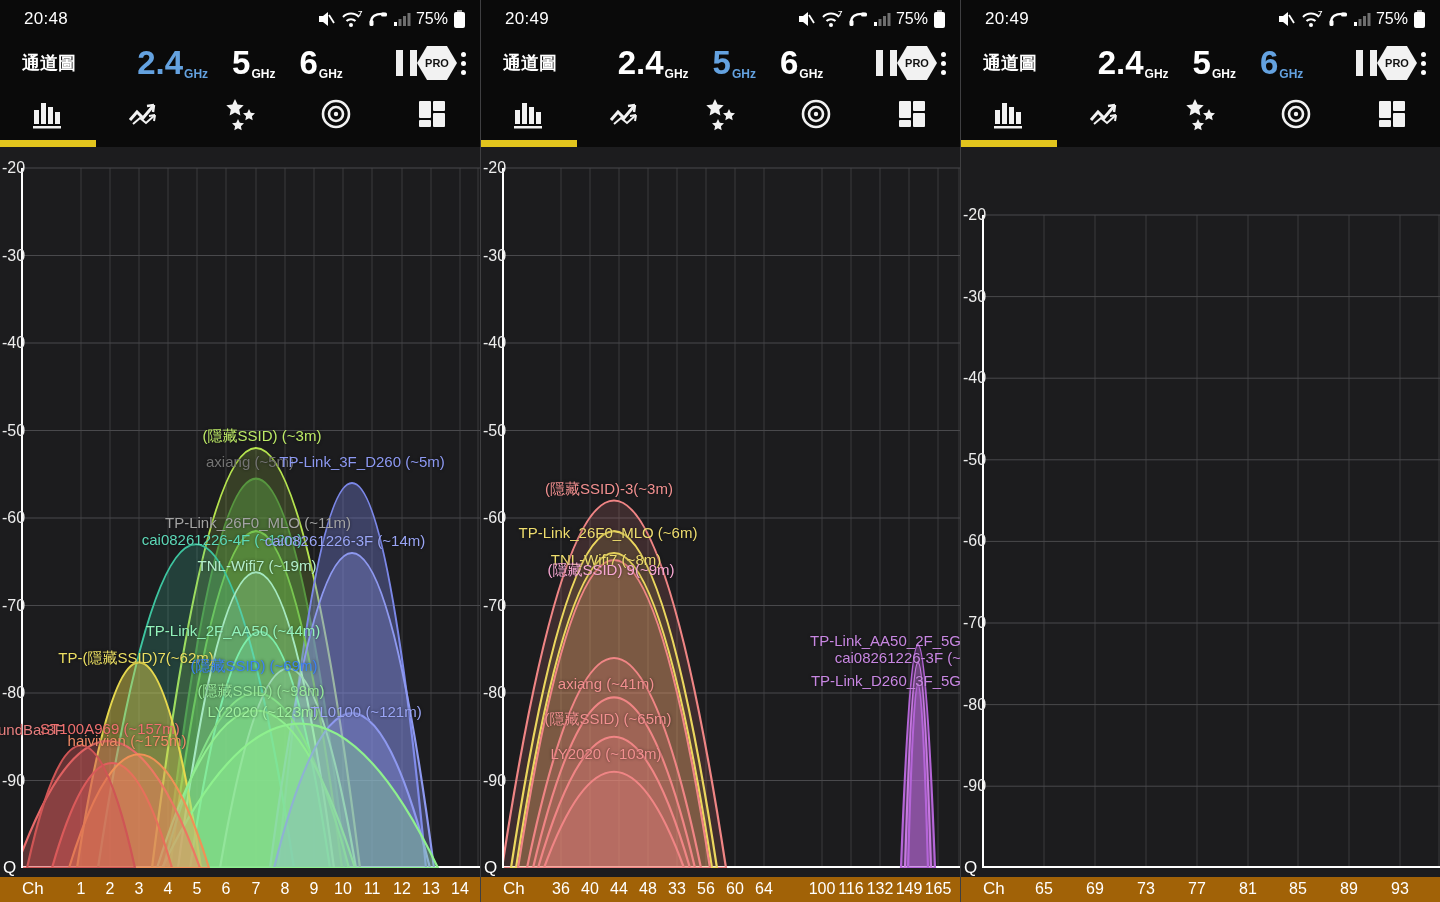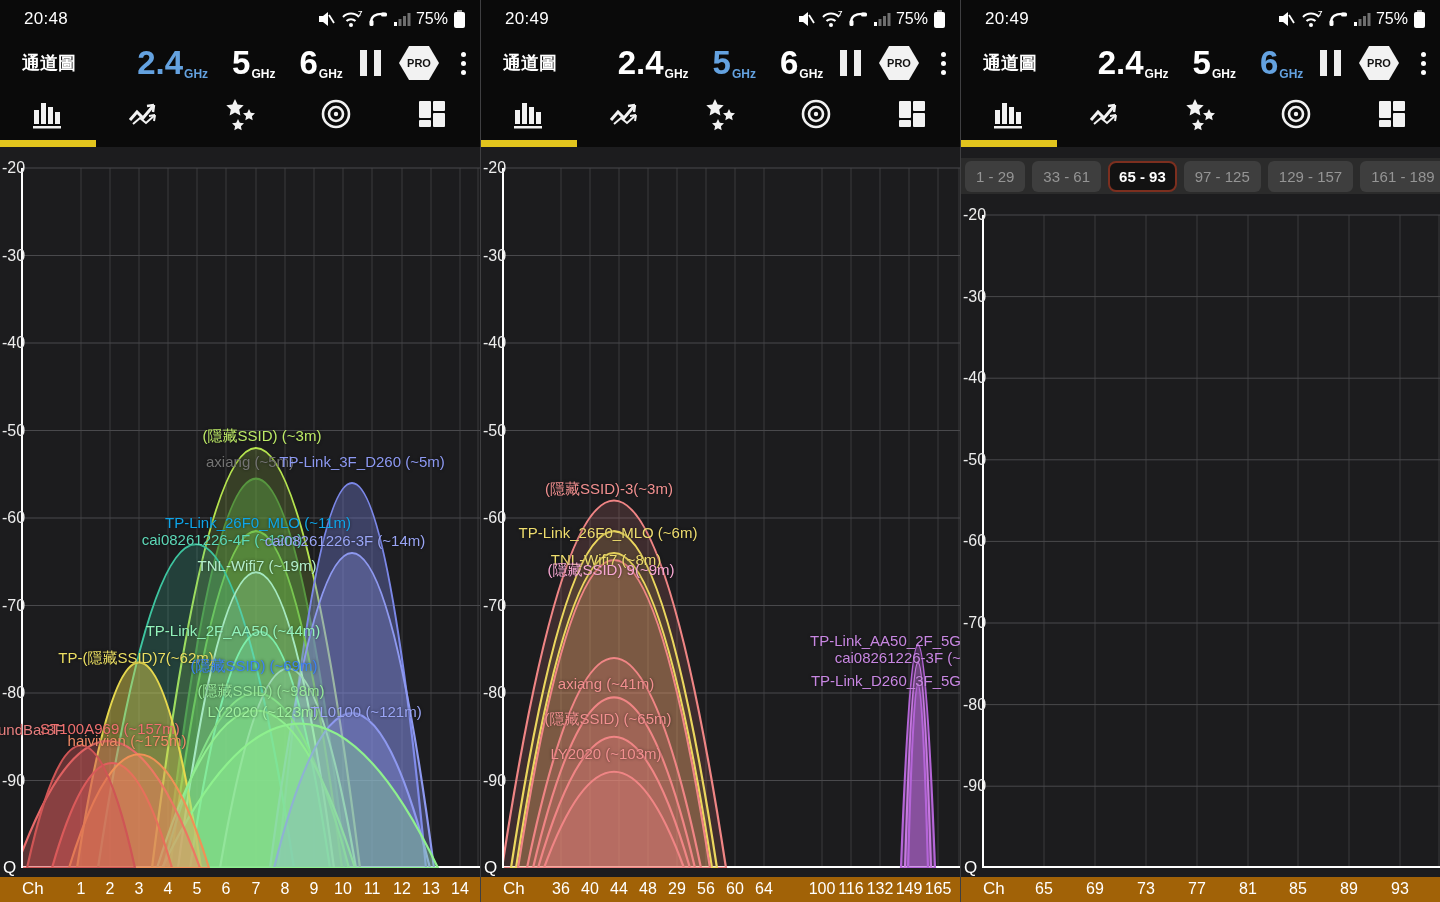--- a/index.html
+++ b/index.html
@@ -11,21 +11,21 @@
   .time{font-size:17px;letter-spacing:.3px;}
   .sticons{display:flex;align-items:center;gap:5px;}
   .sticons .pct{font-size:16px;color:#fff;}
   .header-row{position:absolute;top:38px;left:0;width:100%;height:50px;}
   .app-title{position:absolute;left:22px;top:13px;font-size:18px;color:#fff;font-weight:700;}
   .bands{position:absolute;left:0;right:0;top:0;height:50px;display:flex;justify-content:center;align-items:center;gap:24px;}
   .band{display:flex;align-items:flex-start;cursor:pointer;}
   .band .num{font-size:33px;font-weight:700;line-height:40px;color:#fff;}
   .band .unit{font-size:12px;font-weight:700;color:#fff;margin-top:24px;margin-left:1px;}
   .band.sel .num,.band.sel .unit{color:#64a2e0;}
-  .actions{position:absolute;right:10px;top:0;height:50px;display:flex;align-items:center;gap:18px;}
+  .actions{position:absolute;right:10px;top:0;height:50px;display:flex;align-items:center;}
   .pause{display:flex;gap:7px;cursor:pointer;}
   .pause i{display:block;width:7px;height:26px;background:#efefef;}
   .pro{width:40px;height:36px;background:#f2f2f2;clip-path:polygon(25% 3%,75% 3%,100% 50%,75% 97%,25% 97%,0 50%);display:flex;align-items:center;justify-content:center;font-size:11px;font-weight:700;color:#111;cursor:pointer;}
   .dots{display:flex;flex-direction:column;gap:4px;cursor:pointer;padding:4px;}
   .dots i{width:5px;height:5px;border-radius:50%;background:#fff;}
   .tabs-row{position:absolute;top:88px;left:0;width:100%;height:52px;display:flex;}
   .tab{flex:1;display:flex;align-items:center;justify-content:center;cursor:pointer;}
   .tab svg{opacity:.95;}
   .tab-underline{position:absolute;top:140px;left:0;width:96px;height:7px;background:#e2c41d;}
   .chart{position:absolute;top:147px;left:0;width:480px;height:730px;background:#1c1c1e;}
@@ -211,21 +211,21 @@
         <span class="ylab" style="top: 196px;">-40</span>
         <span class="ylab" style="top: 283.5px;">-50</span>
         <span class="ylab" style="top: 371px;">-60</span>
         <span class="ylab" style="top: 458.5px;">-70</span>
         <span class="ylab" style="top: 546px;">-80</span>
         <span class="ylab" style="top: 633.5px;">-90</span>
         <span class="qlab" style="top: 711px;">Q</span>
         <span class="nlab c" style="left: 262px; top: 280px; color: rgb(189, 235, 102);">(隱藏SSID)  (~3m)</span>
         <span class="nlab c" style="left: 250px; top: 306px; color: #737373;">axiang (~5m)</span>
         <span class="nlab c" style="left: 362px; top: 306px; color: rgb(141, 153, 242);">TP-Link_3F_D260 (~5m)</span>
-        <span class="nlab c" style="left: 258px; top: 367px; color: #0ea5e9; text-align: right;">TP-Link_26F0_MLO (~11m)</span>
+        <span class="nlab c" style="left: 258px; top: 367px; color: #a3a3a3; text-align: right;">TP-Link_26F0_MLO (~11m)</span>
         <span class="nlab c" style="left: 222px; top: 384px; color: rgb(93, 216, 184);">cai08261226-4F (~12m)</span>
         <span class="nlab c" style="left: 345px; top: 385px; color: rgb(154, 165, 245);">cai08261226-3F (~14m)</span>
         <span class="nlab c" style="left: 257px; top: 410px; color: rgb(180, 238, 205);">TNL-Wifi7 (~19m)</span>
         <span class="nlab c" style="left: 233px; top: 475px; color: rgb(147, 242, 187);">TP-Link_2F_AA50 (~44m)</span>
         <span class="nlab c" style="left: 136px; top: 502px; color: rgb(236, 223, 98);">TP-(隱藏SSID)7(~62m)</span>
         <span class="nlab c" style="left: 254px; top: 510px; color: #3b82f6;">(隱藏SSID)  (~69m)</span>
         <span class="nlab c" style="left: 261px; top: 535px; color: rgb(151, 232, 154);">(隱藏SSID)  (~98m)</span>
         <span class="nlab c" style="left: 263px; top: 556px; color: rgb(160, 242, 160);">LY2020 (~123m)</span>
         <span class="nlab c" style="left: 366px; top: 556px; color: rgb(154, 165, 245);">TL0100 (~121m)</span>
         <span class="nlab " style="left: -2px; top: 574px; color: rgb(232, 127, 127);">undBar3F</span>
@@ -422,21 +422,21 @@
         <span class="nlab r" style="left: 480px; top: 485px; color: rgb(200, 135, 226);">TP-Link_AA50_2F_5G</span>
         <span class="nlab r" style="left: 480px; top: 502px; color: rgb(200, 135, 226);">cai08261226-3F (~</span>
         <span class="nlab r" style="left: 480px; top: 525px; color: rgb(200, 135, 226);">TP-Link_D260_3F_5G</span>
       </div>
     <div class="xaxis">
         <span class="ch">Ch</span>
         <span class="tick" style="left:80px">36</span>
         <span class="tick" style="left:109px">40</span>
         <span class="tick" style="left:138px">44</span>
         <span class="tick" style="left:167px">48</span>
-        <span class="tick" style="left:196px">29</span>
+        <span class="tick" style="left:196px">33</span>
         <span class="tick" style="left:225px">56</span>
         <span class="tick" style="left:254px">60</span>
         <span class="tick" style="left:283px">64</span>
         <span class="tick" style="left:341px">100</span>
         <span class="tick" style="left:370px">116</span>
         <span class="tick" style="left:399px">132</span>
         <span class="tick" style="left:428px">149</span>
         <span class="tick" style="left:457px">165</span>
       </div>
   </section>
@@ -569,28 +569,20 @@
           <line x1="22" y1="231.2" x2="480" y2="231.2" stroke="#49494c" stroke-width="1"></line>
           <line x1="22" y1="312.79999999999995" x2="480" y2="312.79999999999995" stroke="#49494c" stroke-width="1"></line>
           <line x1="22" y1="394.4" x2="480" y2="394.4" stroke="#49494c" stroke-width="1"></line>
           <line x1="22" y1="476" x2="480" y2="476" stroke="#49494c" stroke-width="1"></line>
           <line x1="22" y1="557.5999999999999" x2="480" y2="557.5999999999999" stroke="#49494c" stroke-width="1"></line>
           <line x1="22" y1="639.1999999999999" x2="480" y2="639.1999999999999" stroke="#49494c" stroke-width="1"></line>
           <line x1="22" y1="68" x2="22" y2="721" stroke="#fff" stroke-width="2"></line>
           <line x1="22" y1="720" x2="480" y2="720" stroke="#fff" stroke-width="2"></line>
           <g clip-path="url(#clip2)"></g>
         </svg>
-        <div class="chips">
-          <span class="chip">1 - 29</span>
-          <span class="chip">33 - 61</span>
-          <span class="chip sel">65 - 93</span>
-          <span class="chip">97 - 125</span>
-          <span class="chip">129 - 157</span>
-          <span class="chip">161 - 189</span>
-        </div>
         <span class="ylab" style="top: 68px;">-20</span>
         <span class="ylab" style="top: 149.6px;">-30</span>
         <span class="ylab" style="top: 231.2px;">-40</span>
         <span class="ylab" style="top: 312.8px;">-50</span>
         <span class="ylab" style="top: 394.4px;">-60</span>
         <span class="ylab" style="top: 476px;">-70</span>
         <span class="ylab" style="top: 557.6px;">-80</span>
         <span class="ylab" style="top: 639.2px;">-90</span>
         <span class="qlab" style="top: 711px;">Q</span>
       </div>

